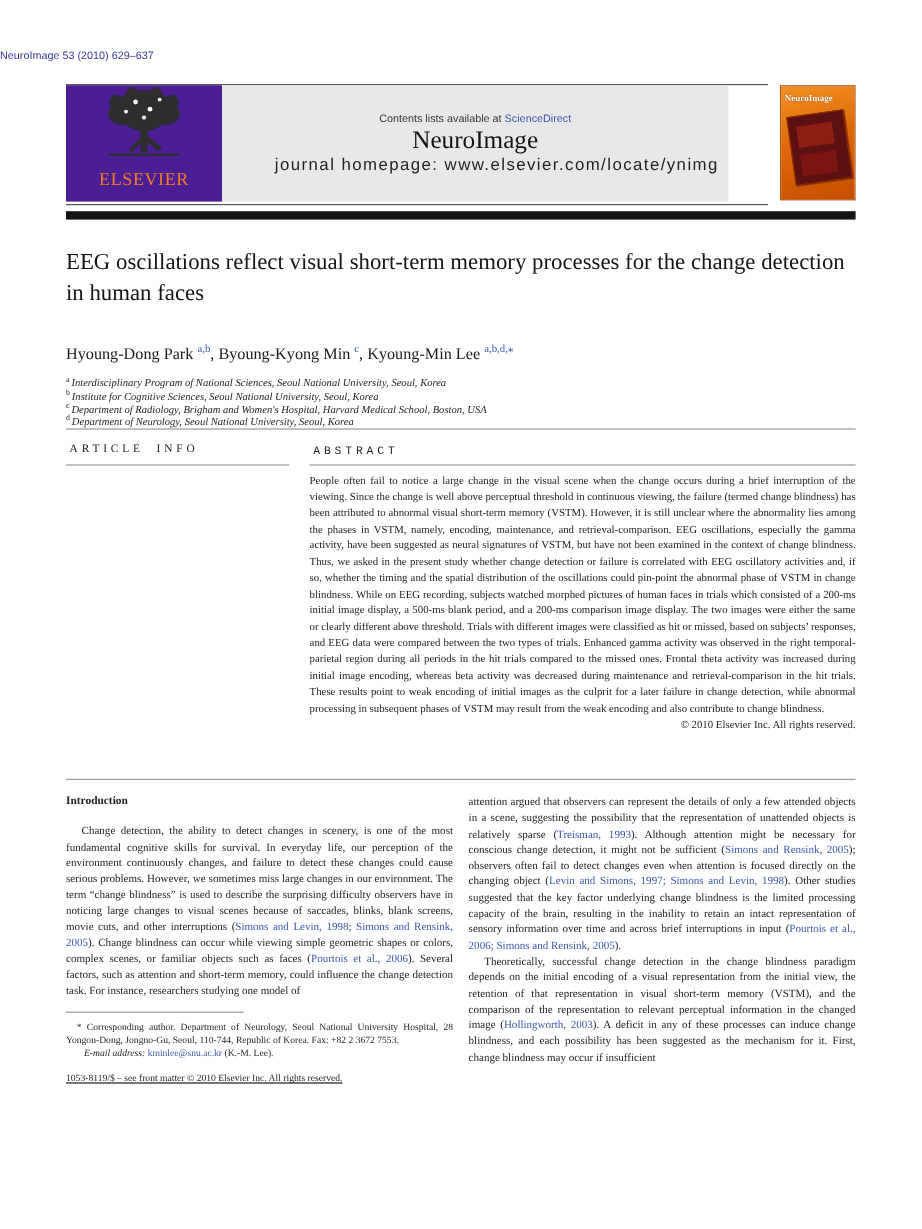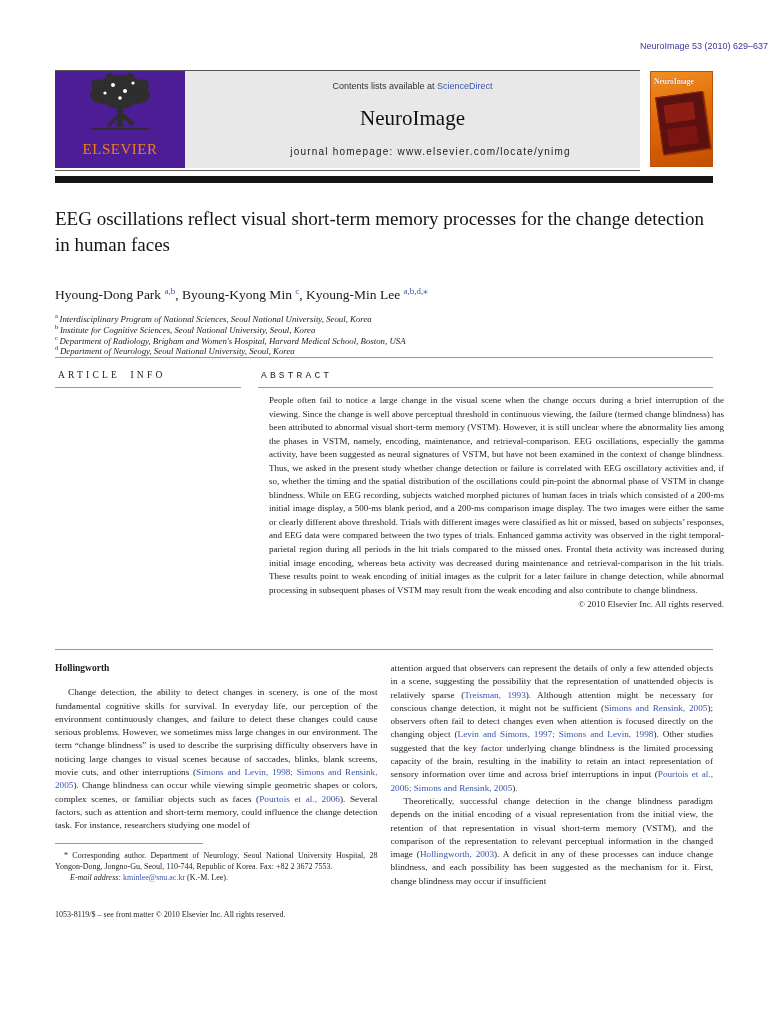--- a/index.html
+++ b/index.html
@@ -4,36 +4,36 @@
 <style>
   html,body{margin:0;padding:0;background:#ffffff;}
   #page{position:relative;width:768px;height:1024px;background:#fff;overflow:hidden;
         font-family:"Liberation Serif","DejaVu Serif",serif;color:#1d1d1d;}
   .sans{font-family:"Liberation Sans","DejaVu Sans",sans-serif;}
   .blue{color:#3b56ad;}
   .it{font-style:italic;}
   sup{font-size:68%;line-height:0;}
 
   
-  #citation{position:absolute;top:41px;left:0;width:100%;text-align:right;
+  #citation{position:absolute;top:41px;left:0;width:100%;text-align:left;
             font-size:9px;color:#38389d;font-family:"Liberation Sans",sans-serif;}
 
   
   #header-band{position:absolute;left:55px;top:70px;width:658px;height:99px;}
   #band-rules{position:absolute;left:0;top:0;width:585px;height:99px;
               border-top:1px solid #555;border-bottom:1px solid #555;}
   #logo-cell{position:absolute;left:0;top:1px;width:130px;height:97px;background:#4c1d95;text-align:center;}
   #elsevier-word{margin-top:2px;font-size:15px;color:#ef7f1a;letter-spacing:.5px;
                  font-family:"Liberation Serif",serif;}
-  #gray-box{position:absolute;left:130px;top:1px;width:455px;height:97px;background:#e8e8e8;
-            display:flex;flex-direction:column;justify-content:space-between;
+  #gray-box{position:absolute;left:130px;top:1px;width:422px;height:97px;background:#e8e8e8;
+            display:flex;flex-direction:column;justify-content:center;
             text-align:center;padding:10px 0 11px 0;box-sizing:border-box;}
   #contents-line{font-size:9px;color:#333;}
   #journal-name{font-size:21px;color:#111;}
-  #homepage-line{font-size:10px;letter-spacing:1.2px;color:#222;padding-left:36px;}
+  #homepage-line{font-size:14px;letter-spacing:1.2px;color:#222;padding-left:36px;}
   #black-bar{position:absolute;left:0;top:106px;width:658px;height:7px;background:#141414;}
 
   
   #cover{position:absolute;left:595px;top:1px;width:63px;height:96px;
          background:linear-gradient(165deg,#f19022 0%,#e06a0a 45%,#c34e00 100%);
          border:1px solid #b9520a;box-sizing:border-box;overflow:hidden;}
   #cover-topline{height:4px;font-size:3px;color:#7a3a00;text-align:right;padding-right:2px;}
   #cover-title{font-size:7.5px;font-weight:bold;color:#fff;text-shadow:0 0 1px #7a2d00;
                padding-left:3px;margin-top:1px;}
   #cover-art{position:absolute;left:8px;top:22px;width:46px;height:56px;background:#5d1010;
@@ -50,34 +50,34 @@
   #affiliations .aff .it{font-style:italic;}
   #affiliations sup{font-size:6.5px;}
 
   .hr{position:absolute;background:#999;height:1px;}
 
   
   .sec-head{position:absolute;top:370px;font-size:9.5px;letter-spacing:3.2px;word-spacing:5px;color:#222;}
   #info-col{position:absolute;left:58px;top:395px;width:180px;font-size:8.8px;line-height:12.6px;}
   #history-label{font-style:italic;}
   #abstract-col{position:absolute;left:258px;top:394px;width:455px;font-size:9px;
-                line-height:13.55px;text-align:justify;margin-left:11px;}
+                line-height:13.55px;text-align:justify;}
   #abstract-copyright{text-align:right;margin-top:1px;}
 
   
   #body-cols{position:absolute;left:55px;top:662px;width:658px;display:flex;gap:13px;}
   .col{width:323px;font-size:9.2px;line-height:13.3px;text-align:justify;}
   #intro-heading{font-weight:bold;font-size:9.5px;text-align:left;margin-bottom:11px;}
   .para-indent{text-indent:13px;}
   #fn-block{margin-top:10px;}
   #fn-rule{width:148px;height:1px;background:#999;margin-bottom:6px;}
   .fn{font-size:8px;line-height:11.3px;text-align:justify;}
   #fn-corresponding{text-indent:9px;}
   #fn-email{text-indent:15px;}
-  #fn-issn{margin-top:26px;}
+  #fn-issn{margin-top:10px;text-decoration:underline;}
 </style>
 </head>
 <body>
 
 <div id="page">
 
   <div id="citation">NeuroImage 53 (2010) 629–637</div>
 
   <div id="header-band">
     <div id="band-rules"></div>
@@ -146,21 +146,21 @@
 
   <div id="abstract-col">
     <div>People often fail to notice a large change in the visual scene when the change occurs during a brief interruption of the viewing. Since the change is well above perceptual threshold in continuous viewing, the failure (termed change blindness) has been attributed to abnormal visual short-term memory (VSTM). However, it is still unclear where the abnormality lies among the phases in VSTM, namely, encoding, maintenance, and retrieval-comparison. EEG oscillations, especially the gamma activity, have been suggested as neural signatures of VSTM, but have not been examined in the context of change blindness. Thus, we asked in the present study whether change detection or failure is correlated with EEG oscillatory activities and, if so, whether the timing and the spatial distribution of the oscillations could pin-point the abnormal phase of VSTM in change blindness. While on EEG recording, subjects watched morphed pictures of human faces in trials which consisted of a 200-ms initial image display, a 500-ms blank period, and a 200-ms comparison image display. The two images were either the same or clearly different above threshold. Trials with different images were classified as hit or missed, based on subjects’ responses, and EEG data were compared between the two types of trials. Enhanced gamma activity was observed in the right temporal-parietal region during all periods in the hit trials compared to the missed ones. Frontal theta activity was increased during initial image encoding, whereas beta activity was decreased during maintenance and retrieval-comparison in the hit trials. These results point to weak encoding of initial images as the culprit for a later failure in change detection, while abnormal processing in subsequent phases of VSTM may result from the weak encoding and also contribute to change blindness.</div>
     <div id="abstract-copyright">© 2010 Elsevier Inc. All rights reserved.</div>
   </div>
 
   <div class="hr" style="left:55px;top:649px;width:658px;"></div>
 
   <div id="body-cols">
     <div class="col">
-      <div id="intro-heading">Hollingworth</div>
+      <div id="intro-heading">Introduction</div>
       <div class="para-indent"><span>Change detection, the ability to detect changes in scenery, is one of the most fundamental cognitive skills for survival. In everyday life, our perception of the environment continuously changes, and failure to detect these changes could cause serious problems. However, we sometimes miss large changes in our environment. The term “change blindness” is used to describe the surprising difficulty observers have in noticing large changes to visual scenes because of saccades, blinks, blank screens, movie cuts, and other interruptions (</span><span class="blue">Simons and Levin, 1998; Simons and Rensink, 2005</span><span>). Change blindness can occur while viewing simple geometric shapes or colors, complex scenes, or familiar objects such as faces (</span><span class="blue">Pourtois et al., 2006</span><span>). Several factors, such as attention and short-term memory, could influence the change detection task. For instance, researchers studying one model of</span></div>
 
       <div id="fn-block">
         <div id="fn-rule"></div>
         <div class="fn" id="fn-corresponding">* Corresponding author. Department of Neurology, Seoul National University Hospital, 28 Yongon-Dong, Jongno-Gu, Seoul, 110-744, Republic of Korea. Fax: +82 2 3672 7553.</div>
         <div class="fn" id="fn-email"><span class="it">E-mail address: </span><span class="blue">kminlee@snu.ac.kr</span><span> (K.-M. Lee).</span></div>
         <div class="fn" id="fn-issn">1053-8119/$ – see front matter © 2010 Elsevier Inc. All rights reserved.</div>
       </div>
     </div>
 

